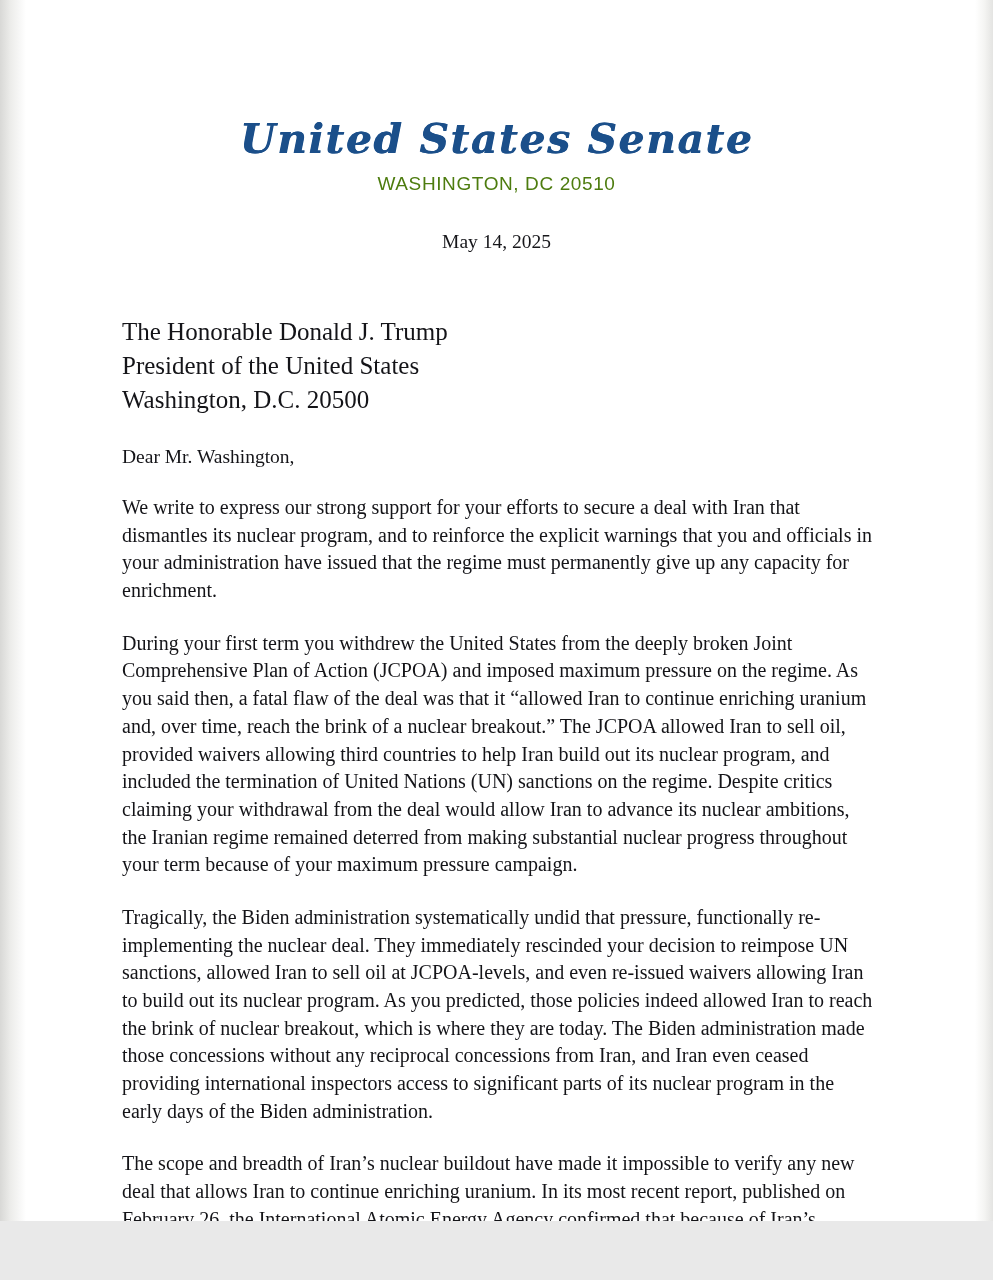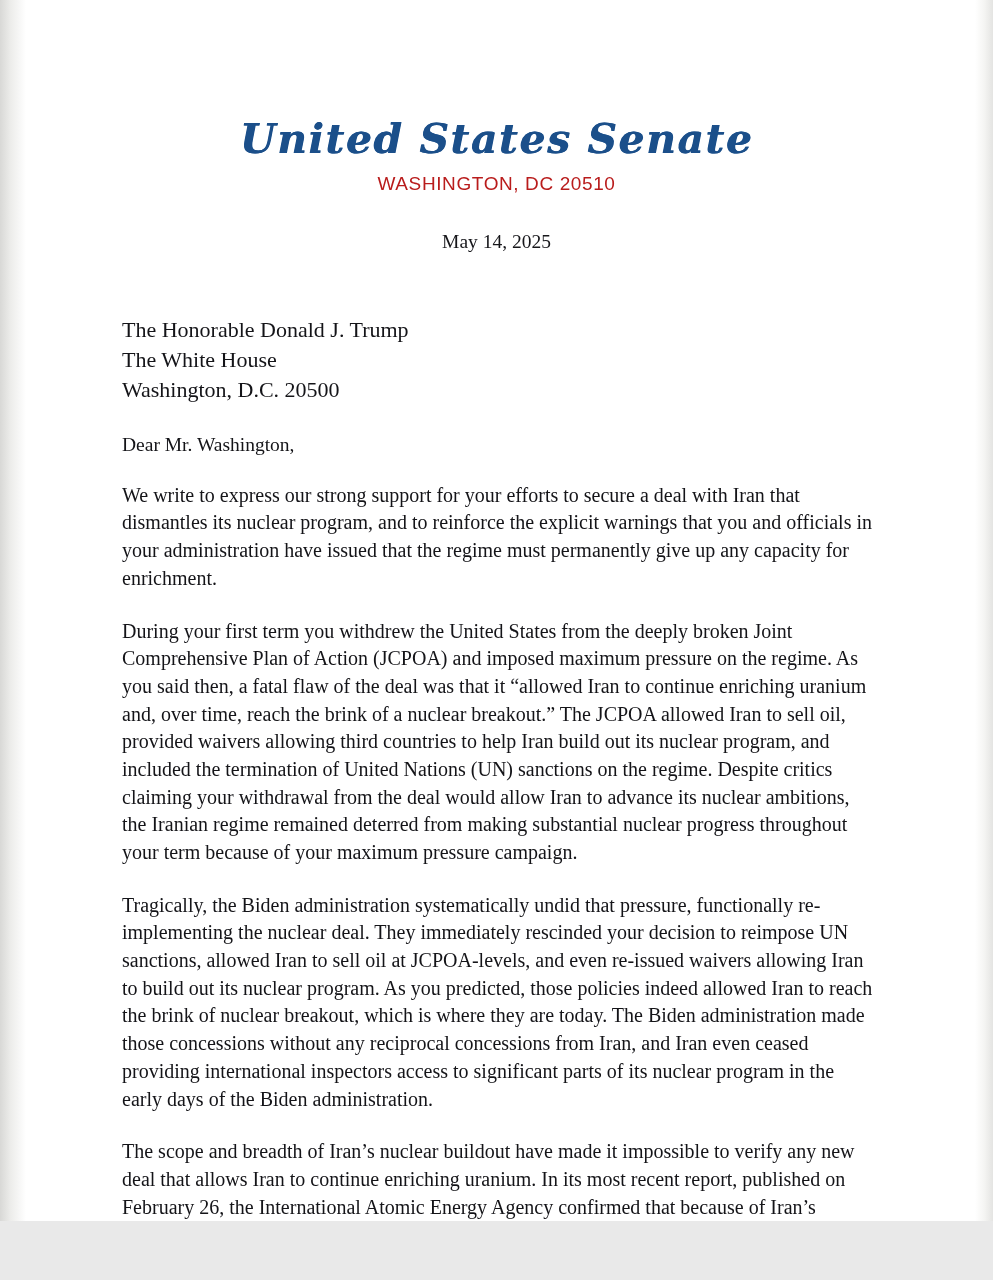--- a/index.html
+++ b/index.html
@@ -47,38 +47,38 @@
     font-style: italic;
     font-size: 41px;
     letter-spacing: 1.5px;
     color: #1b4f8a;
     line-height: 1.05;
     text-shadow: 0.5px 0 0 #1b4f8a;
   }
   .senate-sub {
     font-family: "Liberation Sans", sans-serif;
     font-size: 19px;
-    color: #b91c1c;
+    color: #4d7c0f;
     letter-spacing: 0.6px;
     margin-top: 12px;
   }
   .date {
     text-align: center;
     font-size: 19.5px;
     color: #16161a;
     margin-top: 36px;
   }
 
   .body-wrap {
     padding: 0 120px 0 122px;
     margin-top: 62px;
     color: #141418;
   }
   .addressee {
-    font-size: 22px;
+    font-size: 25px;
     line-height: 1.36;
   }
   .addressee div {
     white-space: pre;
   }
   .salutation {
     font-size: 19.5px;
     margin-top: 29px;
   }
   .para {
@@ -100,21 +100,21 @@
     <div class="senate-title">United States Senate</div>
     <div class="senate-sub">WASHINGTON, DC 20510</div>
   </div>
 
   <div class="date">May 14, 2025</div>
 
   <div class="body-wrap">
 
     <div class="addressee">
       <div>The Honorable Donald J. Trump</div>
-      <div>The White House</div>
+      <div>President of the United States</div>
       <div>Washington, D.C. 20500</div>
     </div>
 
     <div class="salutation">Dear Mr. Washington,</div>
 
     <p class="para">We write to express our strong support for your efforts to secure a deal with Iran that dismantles its nuclear program, and to reinforce the explicit warnings that you and officials in your administration have issued that the regime must permanently give up any capacity for enrichment.</p>
     <p class="para">During your first term you withdrew the United States from the deeply broken Joint Comprehensive Plan of Action (JCPOA) and imposed maximum pressure on the regime. As you said then, a fatal flaw of the deal was that it “allowed Iran to continue enriching uranium and, over time, reach the brink of a nuclear breakout.”  The JCPOA allowed Iran to sell oil, provided waivers allowing third countries to help Iran build out its nuclear program, and included the termination of United Nations (UN) sanctions on the regime. Despite critics claiming your withdrawal from the deal would allow Iran to advance its nuclear ambitions, the Iranian regime remained deterred from making substantial nuclear progress throughout your term because of your maximum pressure campaign.</p>
     <p class="para">Tragically, the Biden administration systematically undid that pressure, functionally re-implementing the nuclear deal. They immediately rescinded your decision to reimpose UN sanctions, allowed Iran to sell oil at JCPOA-levels, and even re-issued waivers allowing Iran to build out its nuclear program. As you predicted, those policies indeed allowed Iran to reach the brink of nuclear breakout, which is where they are today. The Biden administration made those concessions without any reciprocal concessions from Iran, and Iran even ceased providing international inspectors access to significant parts of its nuclear program in the early days of the Biden administration.</p>
     <p class="para">The scope and breadth of Iran’s nuclear buildout have made it impossible to verify any new deal that allows Iran to continue enriching uranium. In its most recent report, published on February 26, the International Atomic Energy Agency confirmed that because of Iran’s activities over the last four years, “the Agency has lost continuity of knowledge in relation to the production and</p>
 

